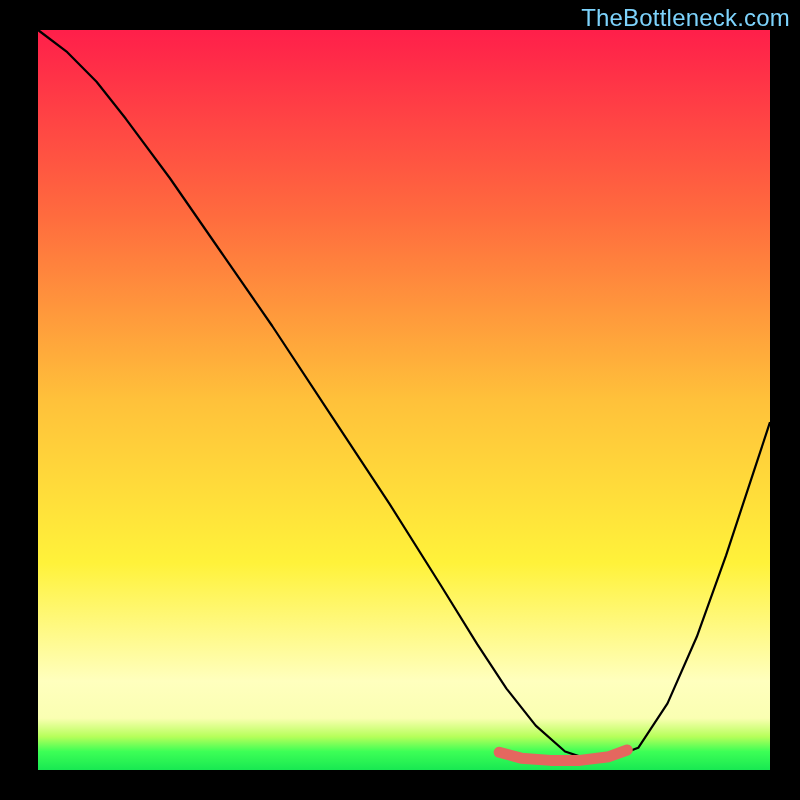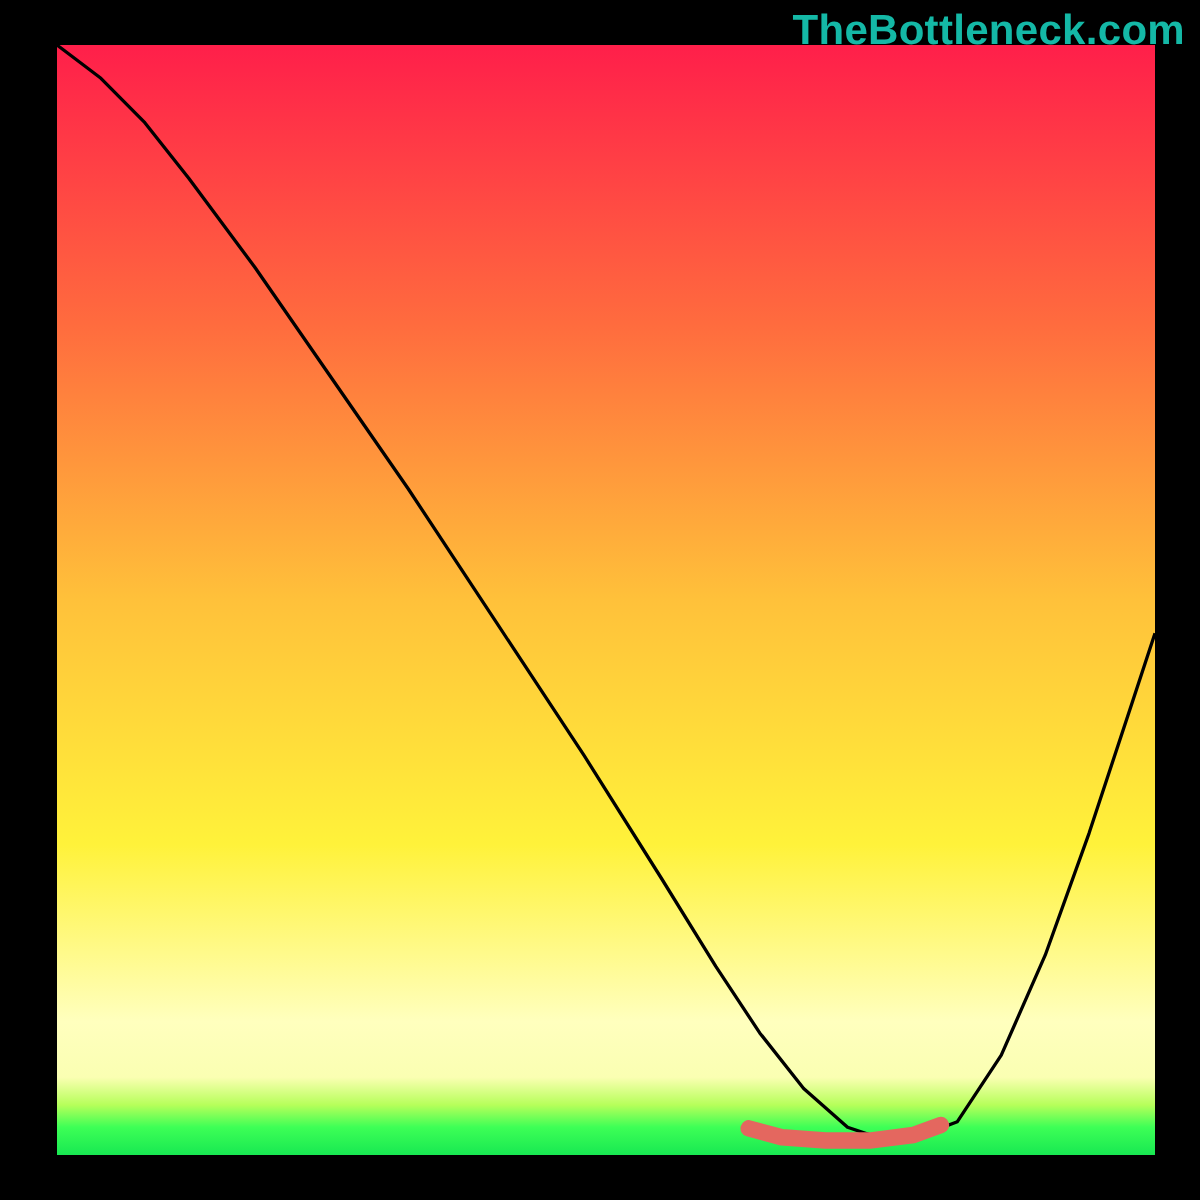--- a/index.html
+++ b/index.html
@@ -14,23 +14,23 @@
   .stage {
     position: relative;
     width: 800px;
     height: 800px;
     background: #000;
   }
   .watermark {
     position: absolute;
     top: 4px;
     right: 10px;
-    color: #14b8a6;
-    font-size: 28px;
-    font-weight: 700;
+    color: #7dd3fc;
+    font-size: 24px;
+    font-weight: 400;
     letter-spacing: 0.2px;
     user-select: none;
     z-index: 10;
   }
   svg.plot {
     position: absolute;
     top: 0;
     left: 0;
     width: 800px;
     height: 800px;

